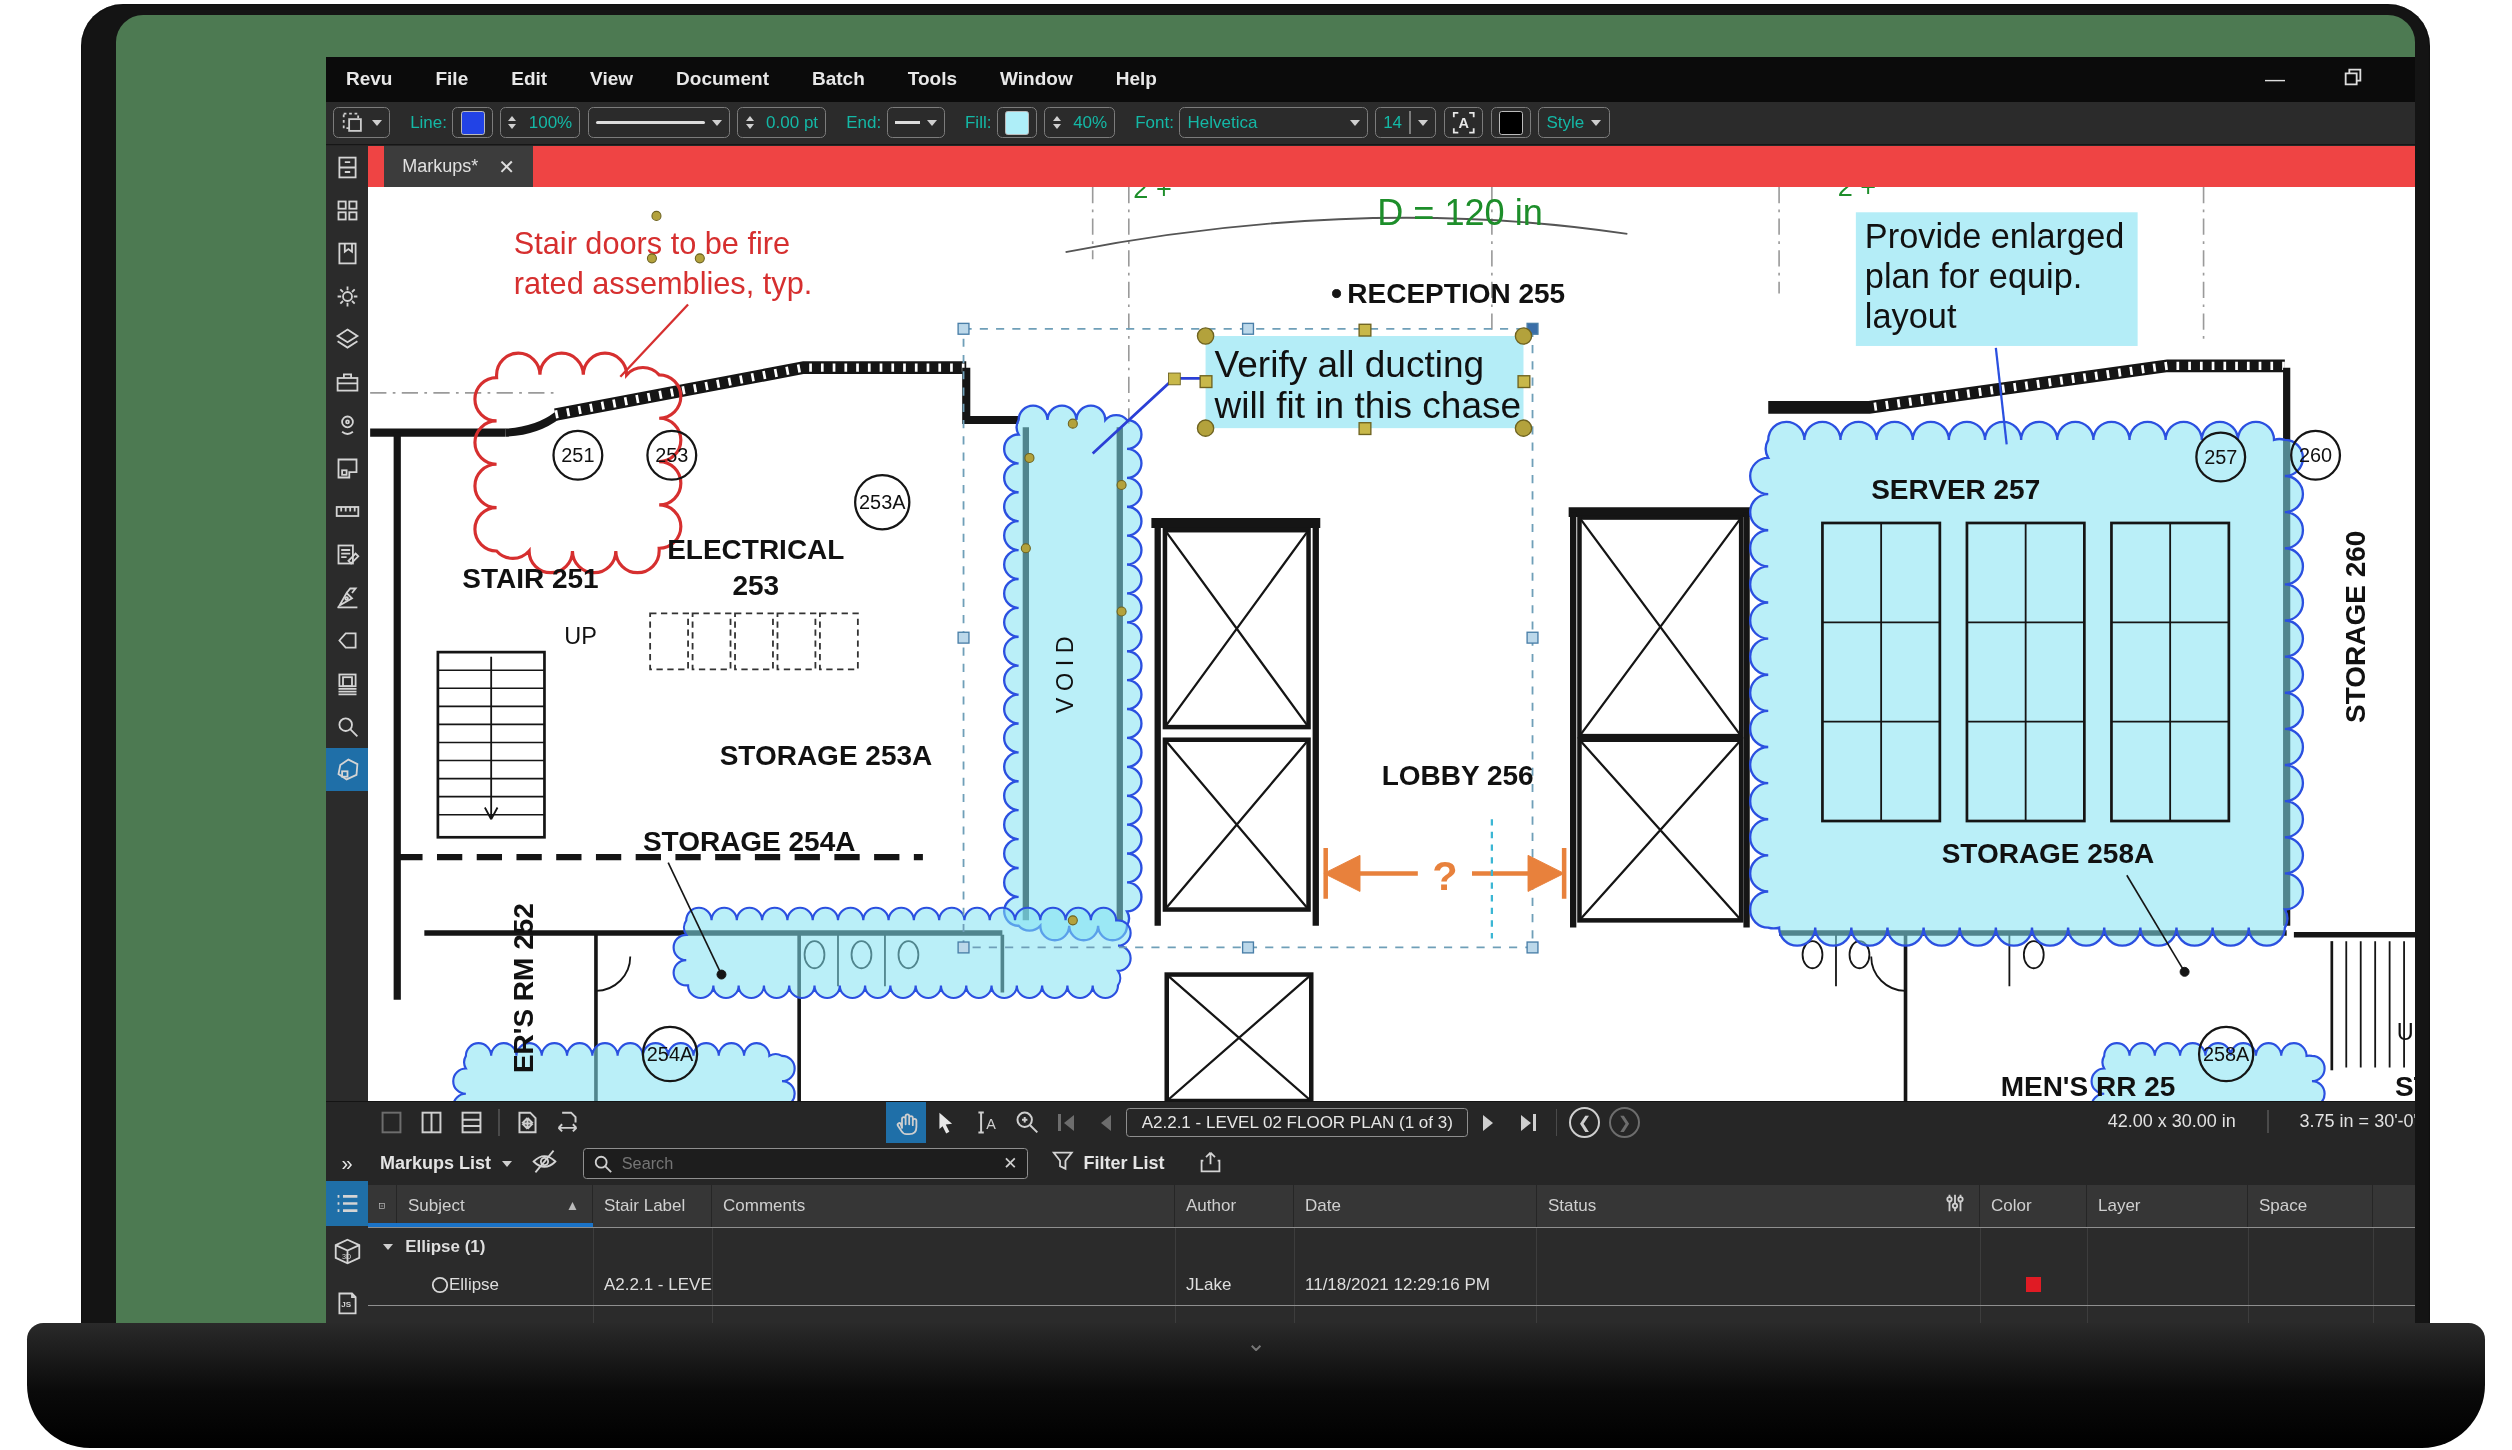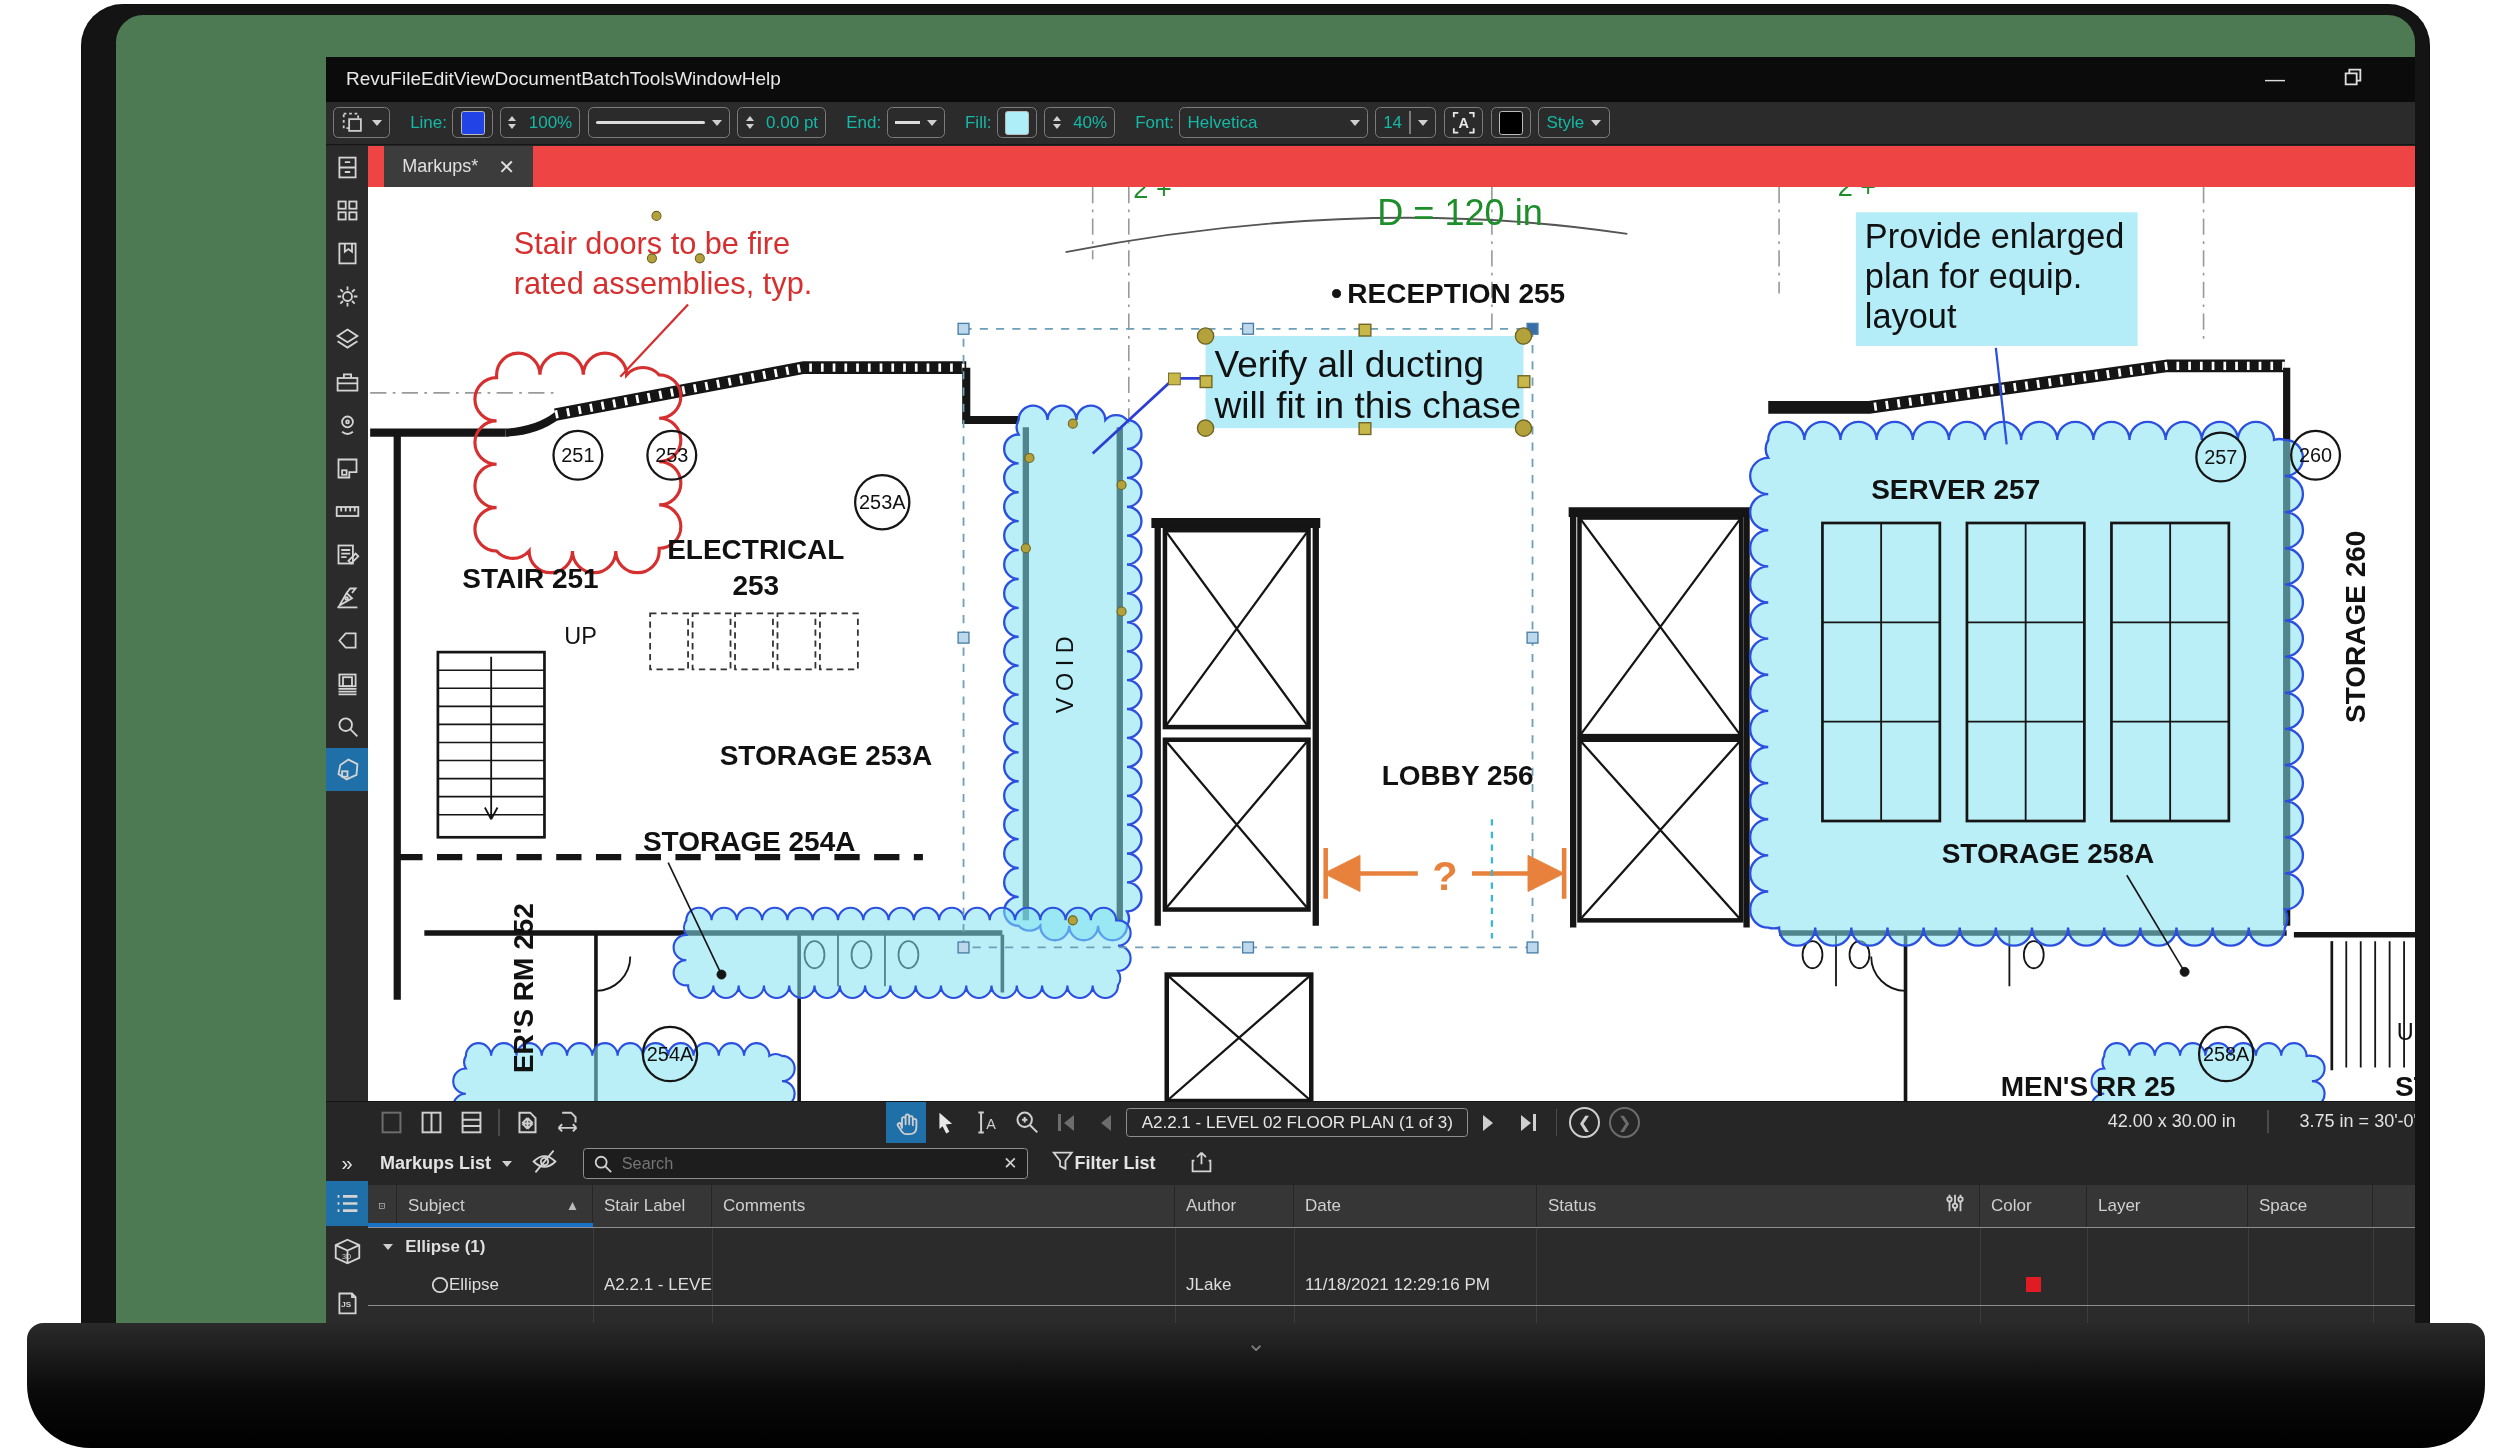--- a/index.html
+++ b/index.html
@@ -5,21 +5,21 @@
   html,body{margin:0;padding:0;background:#ffffff;font-family:"Liberation Sans",sans-serif;}
   #stage{position:relative;width:2512px;height:1451px;overflow:hidden;background:#fff;}
   
   .lid{position:absolute;left:81px;top:3.6px;width:2349px;height:1329px;background:#141414;border-radius:42px 42px 0 0;box-shadow:0 0 1.8px #000 inset;}
   .screen{position:absolute;left:116px;top:14.5px;width:2299px;height:1318px;background:#4d7a52;overflow:hidden;border-radius:27px 27px 0 0;}
   .base{position:absolute;left:27px;top:1323px;width:2458px;height:125px;background:linear-gradient(#2a2a2a,#0a0a0a 55%,#000);border-radius:16.3px 16.3px 63px 63px;}
   .base-notch{position:absolute;left:50%;top:1329px;transform:translateX(-50%);color:#777;font-size:23.5px;}
   
   .app{position:absolute;left:210px;top:42px;width:2148px;height:1281px;background:#262626;overflow:hidden;}
   .titlebar{position:absolute;left:0;top:0;width:100%;height:45px;background:#0b0b0b;display:flex;align-items:center;}
-  .menus{display:flex;padding-left:20px;color:#e8e8e8;font-size:19px;}
+  .menus{display:flex;gap:43px;padding-left:20px;color:#e8e8e8;font-size:19px;font-weight:bold;}
   .menus span{cursor:default;}
   .winctl{position:absolute;right:25px;top:0;height:45px;display:flex;gap:42px;align-items:center;color:#ddd;}
   .winbtn{width:36px;text-align:center;font-size:20px;}
   
   .toolbar{position:absolute;left:0;top:45px;width:100%;height:42px;background:#2b2b2b;border-bottom:1.8px solid #161616;display:flex;align-items:center;color:#14b8a6;font-size:17px;}
   .tbx{border:1.8px solid #7c7c7c;border-radius:5.4px;height:29px;display:flex;align-items:center;padding:0 7.2px;margin-right:7.2px;gap:7.2px;background:#2b2b2b;}
   .tbl{margin:0 5.4px 0 12.7px;}
   .swatch{width:22px;height:22px;border:1.8px solid #bbb;border-radius:2.7px;}
   .chev{width:0;height:0;border-left:5.4px solid transparent;border-right:5.4px solid transparent;border-top:6.3px solid #cfcfcf;display:inline-block;}
   .spin{display:flex;flex-direction:column;justify-content:center;gap:3.6px;margin-right:5.4px;}
@@ -607,21 +607,21 @@
               <path d="M13 13 L20 20"></path>
             </svg>
           <input placeholder="Search" style="">
           <span style="color:#cfcfcf;font-size:17px">✕</span>
         </div>
         <span>
           <svg width="23.5" height="23.5" viewBox="0 0 26 26" fill="none" stroke="#d4d4d4" stroke-width="2">
               <path d="M3 4 H23 L16 13 V22 L10 19 V13 Z"></path>
             </svg>
         </span>
-        <span style="font-weight:bold;">Filter List</span>
+        <span style="font-weight:bold;margin-left:9px">Filter List</span>
         <span style="margin-left:33px">
           <svg width="25" height="25" viewBox="0 0 28 28" fill="none" stroke="#d4d4d4" stroke-width="2">
               <path d="M14 17 V4 M14 4 l-5 5 M14 4 l5 5 M6 13 H4 v12 h20 V13 h-2"></path>
             </svg>
         </span>
         <div style="flex:1"></div>
 
       </div>
 
       <div class="mk-cols">

